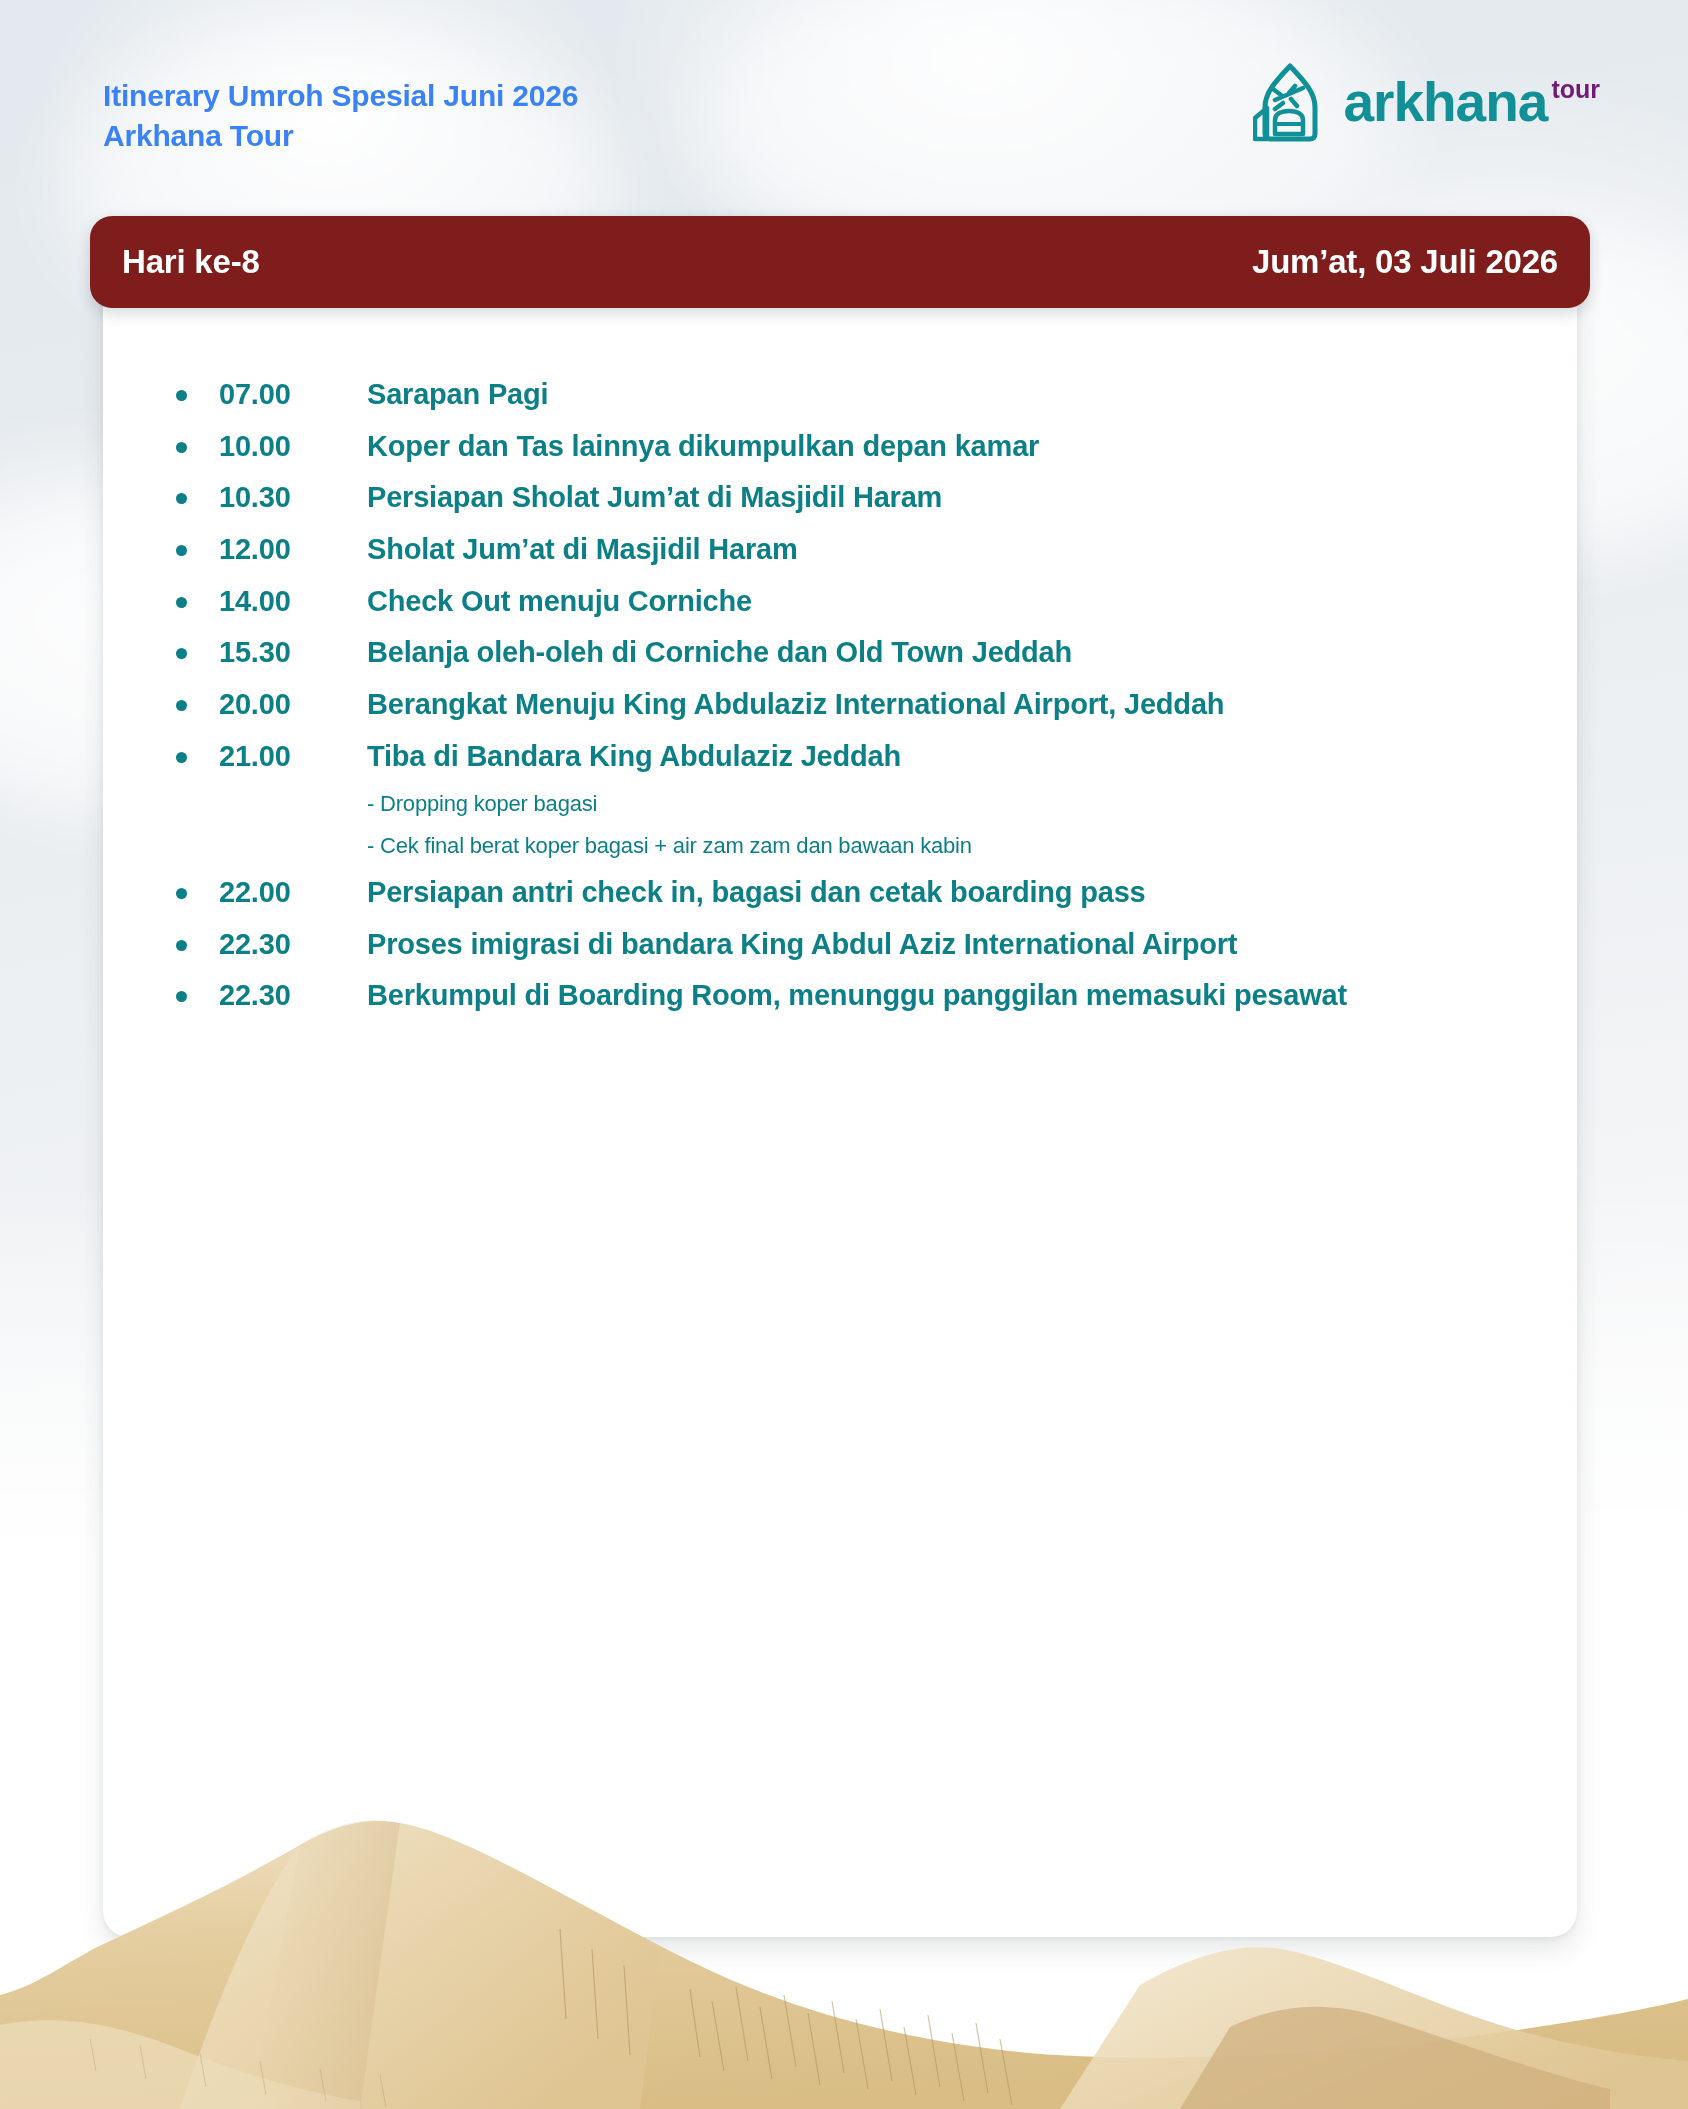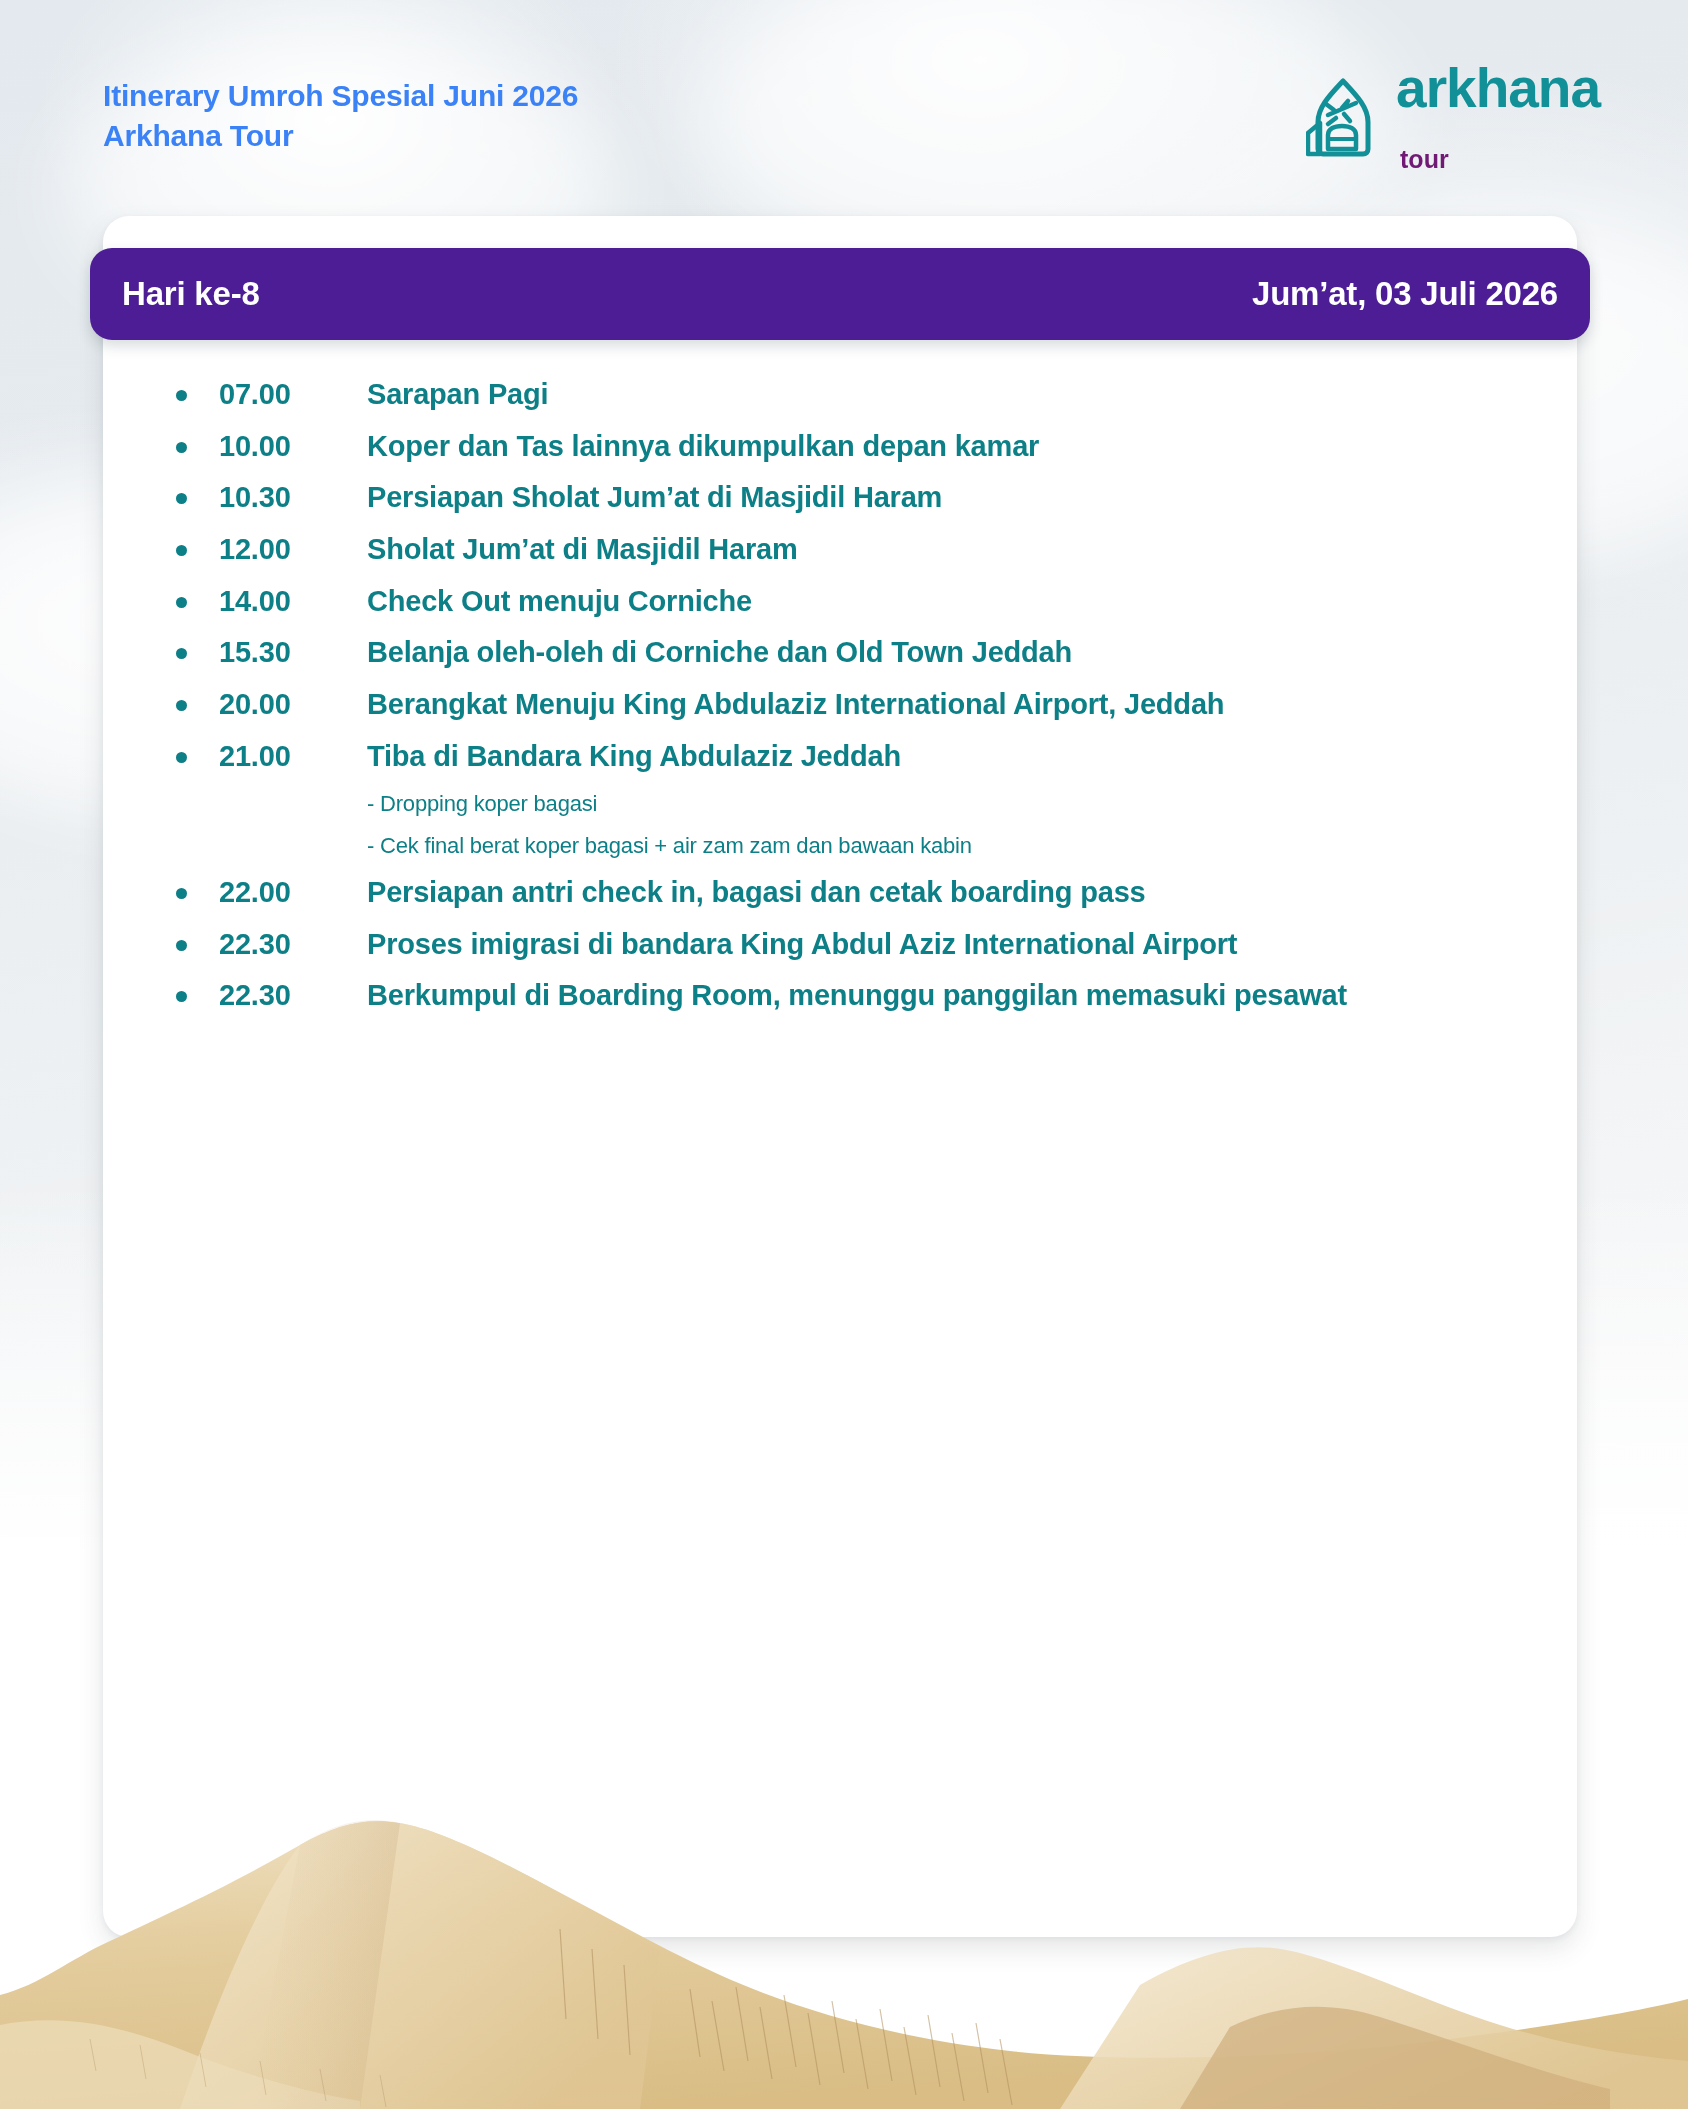--- a/index.html
+++ b/index.html
@@ -81,21 +81,21 @@
 
   .brand {
     position: absolute;
     right: 88px;
     top: 62px;
     display: flex;
     align-items: center;
     gap: 16px;
   }
   .brand-mark { width: 74px; height: 80px; display:block; }
-  .brand-words { display: flex; flex-direction: column; line-height: .95; gap: 32px; }
+  .brand-words { display: flex; flex-direction: row; line-height: .95; }
   .brand-name {
     color: #129098;
     font-size: 55px;
     font-weight: bold;
     letter-spacing: -1px;
   }
   .brand-sub {
     color: #701a75;
     font-size: 25px;
     font-weight: bold;
@@ -121,29 +121,28 @@
     background: #ffffff;
     border-radius: 26px;
     box-shadow: 0 12px 26px rgba(60,70,80,.13), 0 2px 6px rgba(60,70,80,.07);
   }
   .card-header {
     position: absolute;
     left: 0px;
     top: 0px;
     width: 1500px;
     height: 92px;
-    background: #4c1d95;
+    background: #7f1d1d;
     border-radius: 22px;
     display: flex;
     align-items: center;
     justify-content: space-between;
     padding: 0 32px;
     box-sizing: border-box;
     box-shadow: 0 6px 14px rgba(40,60,65,.18);
-    margin-top: 32px;
   }
   .card-header .day,
   .card-header .date {
     color: #ffffff;
     font-size: 33px;
     font-weight: bold;
     letter-spacing: -0.2px;
   }
 
   

